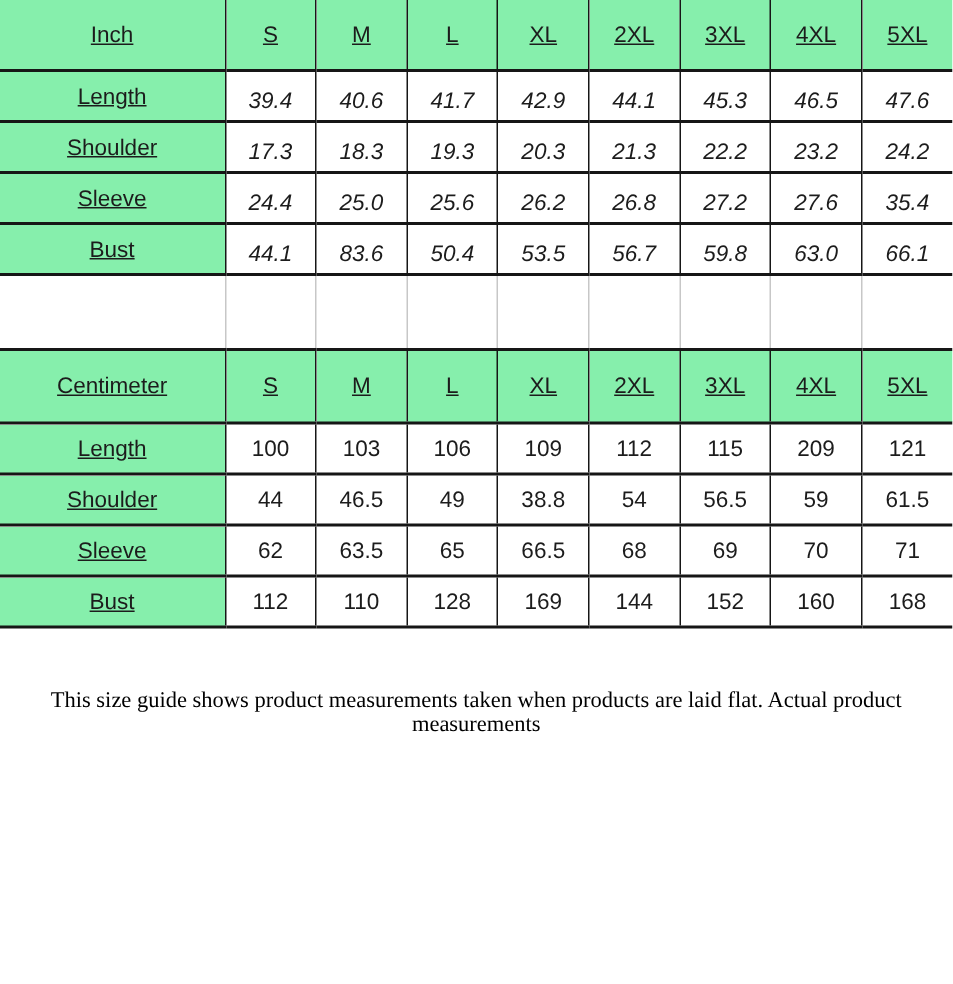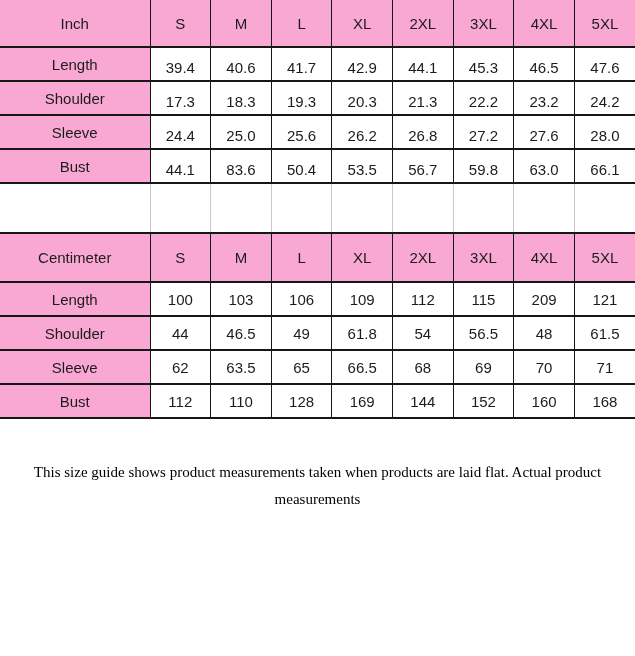--- a/index.html
+++ b/index.html
@@ -20,40 +20,41 @@
   .size-table td, .size-table th {
     text-align: center;
     vertical-align: middle;
     font-weight: normal;
     padding: 0;
     border-right: 1.5px solid #161616;
     border-bottom: 2px solid #161616;
     overflow: hidden;
   }
   .size-table td:last-child, .size-table th:last-child { border-right: none; }
-  .hd, .lbl { background: #f9a8d4; }
+  .hd, .lbl { background: #86efac; text-decoration: underline; }
   tr.r-head   { height: 47px; }
   tr.r-head2  { height: 49px; }
   tr.r-data   { height: 34px; margin-left: 12px; }
   tr.r-spacer { height: 50px; }
   tr.r-spacer td {
     background: #ffffff;
     border-right: 1px solid #c7c7c7;
   }
   tr.r-spacer td:last-child { border-right: none; }
   td.bot {
     vertical-align: bottom;
     padding-bottom: 4px;
+    font-style: italic;
   }
   .footer {
     margin-top: 40px;
     padding: 0 4px;
     font-family: "Liberation Serif", serif;
     font-size: 15px;
-    line-height: 27px;
+    line-height: 16px;
     color: #000000;
     text-align: center;
   }
 </style>
 </head>
 <body>
 
 <table class="size-table">
   <colgroup>
     <col class="c-label">
@@ -99,21 +100,21 @@
 
   <tr class="r-data">
     <td class="lbl">Sleeve</td>
     <td class="bot">24.4</td>
     <td class="bot">25.0</td>
     <td class="bot">25.6</td>
     <td class="bot">26.2</td>
     <td class="bot">26.8</td>
     <td class="bot">27.2</td>
     <td class="bot">27.6</td>
-    <td class="bot">28.0</td>
+    <td class="bot">35.4</td>
   </tr>
 
   <tr class="r-data">
     <td class="lbl">Bust</td>
     <td class="bot">44.1</td>
     <td class="bot">83.6</td>
     <td class="bot">50.4</td>
     <td class="bot">53.5</td>
     <td class="bot">56.7</td>
     <td class="bot">59.8</td>
@@ -155,24 +156,24 @@
     <td>115</td>
     <td>209</td>
     <td>121</td>
   </tr>
 
   <tr class="r-data">
     <td class="lbl">Shoulder</td>
     <td>44</td>
     <td>46.5</td>
     <td>49</td>
-    <td>61.8</td>
+    <td>38.8</td>
     <td>54</td>
     <td>56.5</td>
-    <td>48</td>
+    <td>59</td>
     <td>61.5</td>
   </tr>
 
   <tr class="r-data">
     <td class="lbl">Sleeve</td>
     <td>62</td>
     <td>63.5</td>
     <td>65</td>
     <td>66.5</td>
     <td>68</td>

